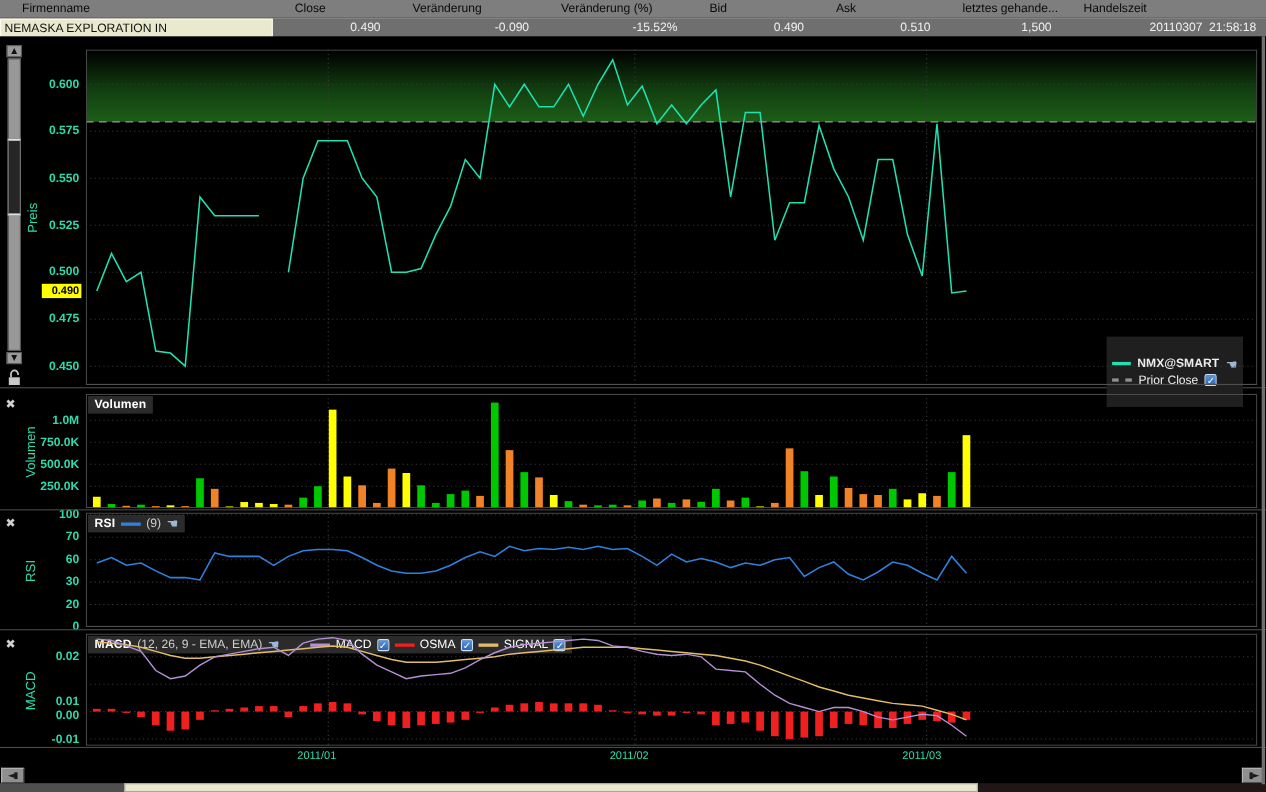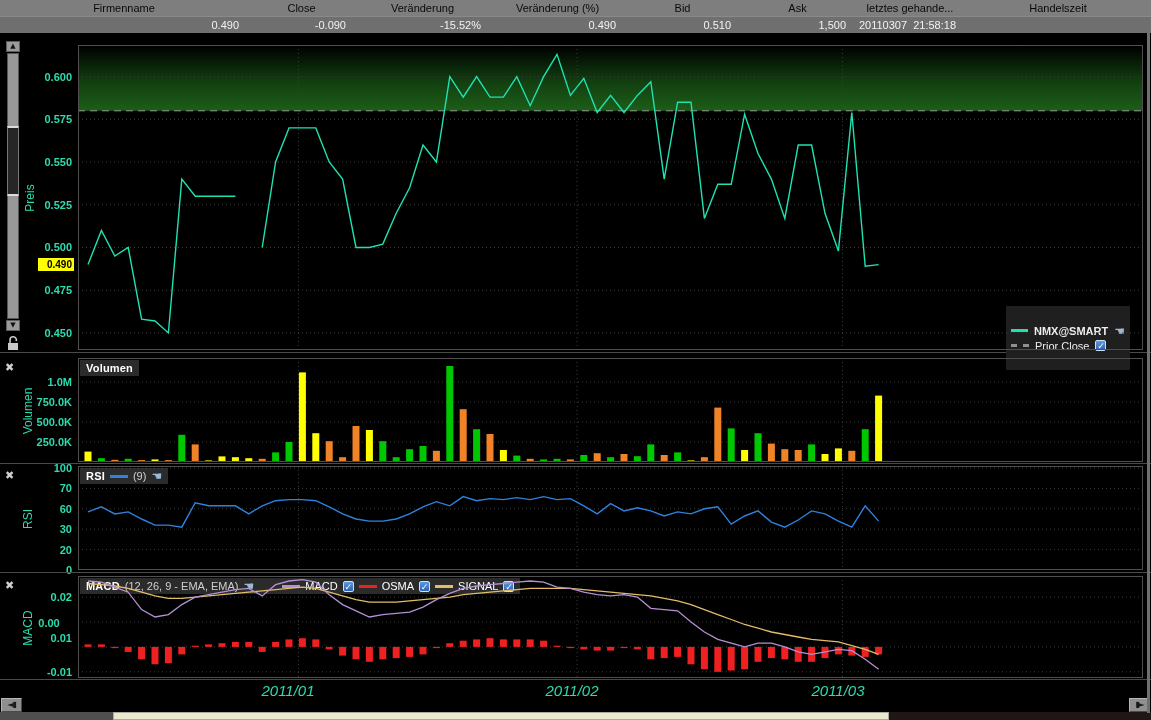--- a/index.html
+++ b/index.html
@@ -2,21 +2,21 @@
 <html><head>
 <meta charset="utf-8">
 <style>
   html,body{margin:0;padding:0;background:#000;}
   body{width:1151px;height:720px;overflow:hidden;position:relative;
        font-family:"Liberation Sans","DejaVu Sans",sans-serif;}
   
   #quote{position:absolute;left:0;top:0;width:1151px;}
   .qrow{display:grid;grid-template-columns:248px 107px 135px 135px 115px 115px 110px 186px;}
   .qhead{background:#7e7e7e;height:16px;}
-  .qhead .qc{color:#0a0a0a;font-size:11px;line-height:16px;text-align:center;white-space:nowrap;overflow:hidden;}
+  .qhead .qc{color:#0a0a0a;font-size:11px;line-height:16px;text-align:left;white-space:nowrap;overflow:hidden;padding-left:20px;}
   .qvals{background:#6f6f6f;height:17px;border-top:1px solid #8a8a8a;}
   .qvals .qc{color:#f2f2f2;font-size:11px;line-height:16px;text-align:right;padding-right:9px;white-space:pre;overflow:hidden;}
   .qvals .qc.name{background:#e9e9cd;color:#111;text-align:left;padding:0 3px;border:1px solid #fbfbf0;box-sizing:border-box;font-size:11px;}
   
   #region{position:absolute;left:0;top:33px;width:1151px;height:687px;background:#000;}
   #region>*{position:absolute;}
   .divider{left:0;width:1151px;height:1px;background:#4a4a4a;}
   .ytick{position:absolute;left:26px;width:46px;text-align:right;color:#2cdcae;font-size:11px;line-height:12px;font-weight:bold;}
   .axis-title{color:#2cdcae;font-size:12px;width:60px;text-align:center;transform:rotate(-90deg);}
   .tag{display:inline-flex;align-items:center;gap:5px;background:#2b2b2b;color:#fff;
@@ -32,21 +32,21 @@
   
   .sb-btn{left:6px;width:14px;height:11px;background:#9b9b9b;border:1px solid #5c5c5c;box-sizing:border-box;
           color:#111;font-size:7px;line-height:9px;text-align:center;font-family:"DejaVu Sans",sans-serif;}
   #sb-track{left:7px;top:20px;width:12px;height:266px;background:#989898;border:1px solid #555;box-sizing:border-box;}
   #sb-thumb{left:7px;width:12px;height:70px;background:#262626;border:1px solid #777;
             border-top:2px solid #ddd;border-bottom:2px solid #ddd;box-sizing:border-box;}
   
   #price-legend{left:1006px;top:273px;width:124px;background:#1f1f1f;padding:17px 5px;box-sizing:border-box;}
   #price-legend .lrow{display:flex;align-items:center;gap:6px;height:15px;color:#eee;font-size:11px;}
   
-  .mlabel{color:#2cdcae;font-size:15px;transform:translateX(-50%);white-space:nowrap;font-style:italic;}
+  .mlabel{color:#2cdcae;font-size:10px;transform:translateX(-50%);white-space:nowrap;}
   #datebar{left:0;top:665px;width:1151px;height:14px;background:#3b3b3b;}
   .dlabel{position:absolute;top:1px;color:#efefef;font-size:10px;white-space:nowrap;}
   .navbtn{top:665px;width:21px;height:14px;background:#8f8f8f;border:1px solid #b5b5b5;border-right-color:#4a4a4a;border-bottom-color:#4a4a4a;
           box-sizing:border-box;color:#1a1a1a;font-size:8px;line-height:11px;text-align:center;font-family:"DejaVu Sans",sans-serif;letter-spacing:-1px;}
   #hscroll{left:0;top:679px;width:1151px;height:8px;background:#201616;}
   #hscroll .lead{position:absolute;left:0;top:0;width:113px;height:8px;background:#4f4f4f;}
   #hscroll .thumb{position:absolute;left:113px;top:0;width:776px;height:8px;background:#e9e9d0;border:1px solid #a9a99a;box-sizing:border-box;}
   #edge-right{left:1147px;top:0;width:3px;height:680px;background:#6f6f6f;}
   .ptag{left:38px;width:36px;height:13px;background:#ffff00;color:#000;font-size:10px;line-height:13px;
         text-align:right;padding-right:2px;box-sizing:border-box;font-weight:bold;}
@@ -59,20 +59,21 @@
     <div class="qc">Firmenname</div>
     <div class="qc">Close</div>
     <div class="qc">Veränderung</div>
     <div class="qc">Veränderung (%)</div>
     <div class="qc">Bid</div>
     <div class="qc">Ask</div>
     <div class="qc">letztes gehande...</div>
     <div class="qc">Handelszeit</div>
   </div>
   <div class="qrow qvals">
+    <div class="qc name">NEMASKA EXPLORATION IN</div>
     <div class="qc">0.490</div>
     <div class="qc">-0.090</div>
     <div class="qc">-15.52%</div>
     <div class="qc">0.490</div>
     <div class="qc">0.510</div>
     <div class="qc">1,500</div>
     <div class="qc">20110307  21:58:18</div>
   </div>
 </div>
 
@@ -109,21 +110,21 @@
       <span class="ytick" style="top: 383px;">500.0K</span>
       <span class="ytick" style="top: 363px;">750.0K</span>
       <span class="ytick" style="top: 343px;">1.0M</span>
       <span class="ytick" style="top: 531px;">0</span>
       <span class="ytick" style="top: 510.608px;">20</span>
       <span class="ytick" style="top: 490.216px;">30</span>
       <span class="ytick" style="top: 469.824px;">60</span>
       <span class="ytick" style="top: 449.431px;">70</span>
       <span class="ytick" style="top: 429.039px;">100</span>
       <span class="ytick" style="top: 632.78px;">-0.01</span>
-      <span class="ytick" style="top: 584px; text-align: center;">0.00</span>
+      <span class="ytick" style="top: 612px;">0.00</span>
       <span class="ytick" style="top: 583.024px; margin-top: 16px;">0.01</span>
       <span class="ytick" style="top: 558.146px;">0.02</span>
     </div>
 
   <div class="ptag" style="top:225px;">0.490</div>
 
   <div class="divider" style="top:319px;"></div>
   <div class="divider" style="top:430px;"></div>
   <div class="divider" style="top:539px;"></div>
   <div class="divider" style="top:646px;"></div>

